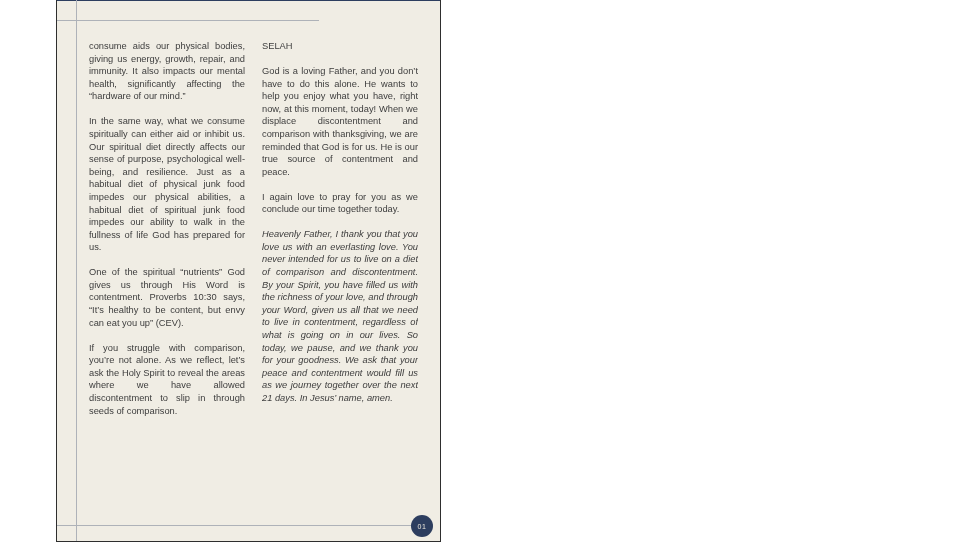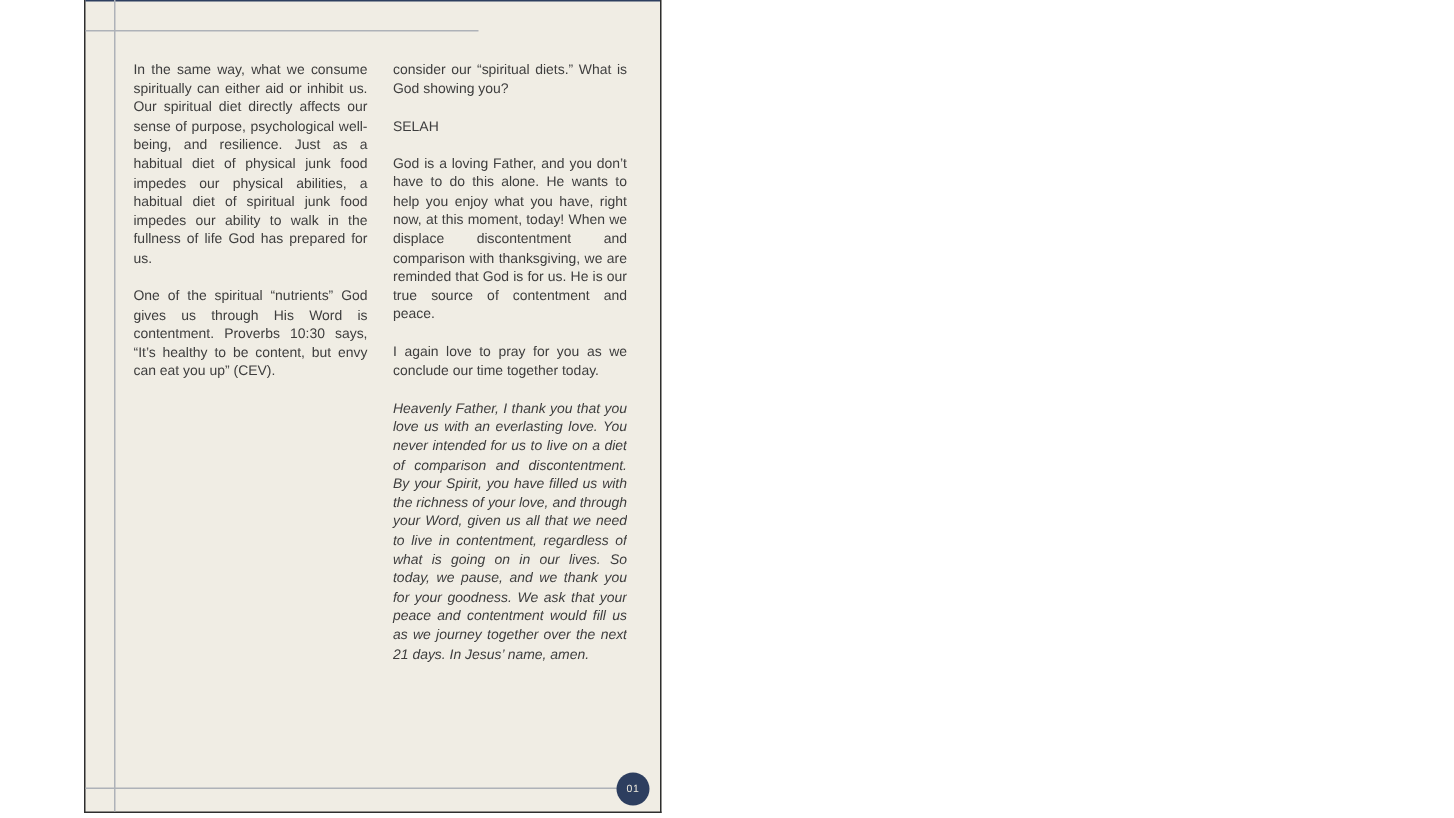--- a/index.html
+++ b/index.html
@@ -62,25 +62,26 @@
 <div class="stage">
 
   <section class="page page-left">
     <div class="rule rule-v"></div>
     <div class="rule rule-top"></div>
     <div class="rule rule-bottom"></div>
     <div class="rule-bottom-accent"></div>
     <div class="badge">01</div>
     <div class="content two-col">
       <div class="col">
+          <p class="para">consume aids our physical bodies, giving us energy, growth, repair, and immunity. It also impacts our mental health, significantly affecting the “hardware of our mind.”</p>
           <p class="para">In the same way, what we consume spiritually can either aid or inhibit us. Our spiritual diet directly affects our sense of purpose, psychological well-being, and resilience. Just as a habitual diet of physical junk food impedes our physical abilities, a habitual diet of spiritual junk food impedes our ability to walk in the fullness of life God has prepared for us.</p>
           <p class="para">One of the spiritual “nutrients” God gives us through His Word is contentment. Proverbs 10:30 says, “It’s healthy to be content, but envy can eat you up” (CEV).</p>
+          <p class="para">If you struggle with comparison, you’re not alone. As we reflect, let’s ask the Holy Spirit to reveal the areas where we have allowed discontentment to slip in through seeds of comparison.</p>
         </div>
       <div class="col">
-          <p class="para">consider our “spiritual diets.” What is God showing you?</p>
           <p class="para">SELAH</p>
           <p class="para">God is a loving Father, and you don’t have to do this alone. He wants to help you enjoy what you have, right now, at this moment, today! When we displace discontentment and comparison with thanksgiving, we are reminded that God is for us. He is our true source of contentment and peace.</p>
           <p class="para">I again love to pray for you as we conclude our time together today.</p>
           <p class="para italic">Heavenly Father, I thank you that you love us with an everlasting love. You never intended for us to live on a diet of comparison and discontentment. By your Spirit, you have filled us with the richness of your love, and through your Word, given us all that we need to live in contentment, regardless of what is going on in our lives. So today, we pause, and we thank you for your goodness. We ask that your peace and contentment would fill us as we journey together over the next 21 days. In Jesus’ name, amen.</p>
         </div>
     </div>
   </section>
 
 
 </div>

